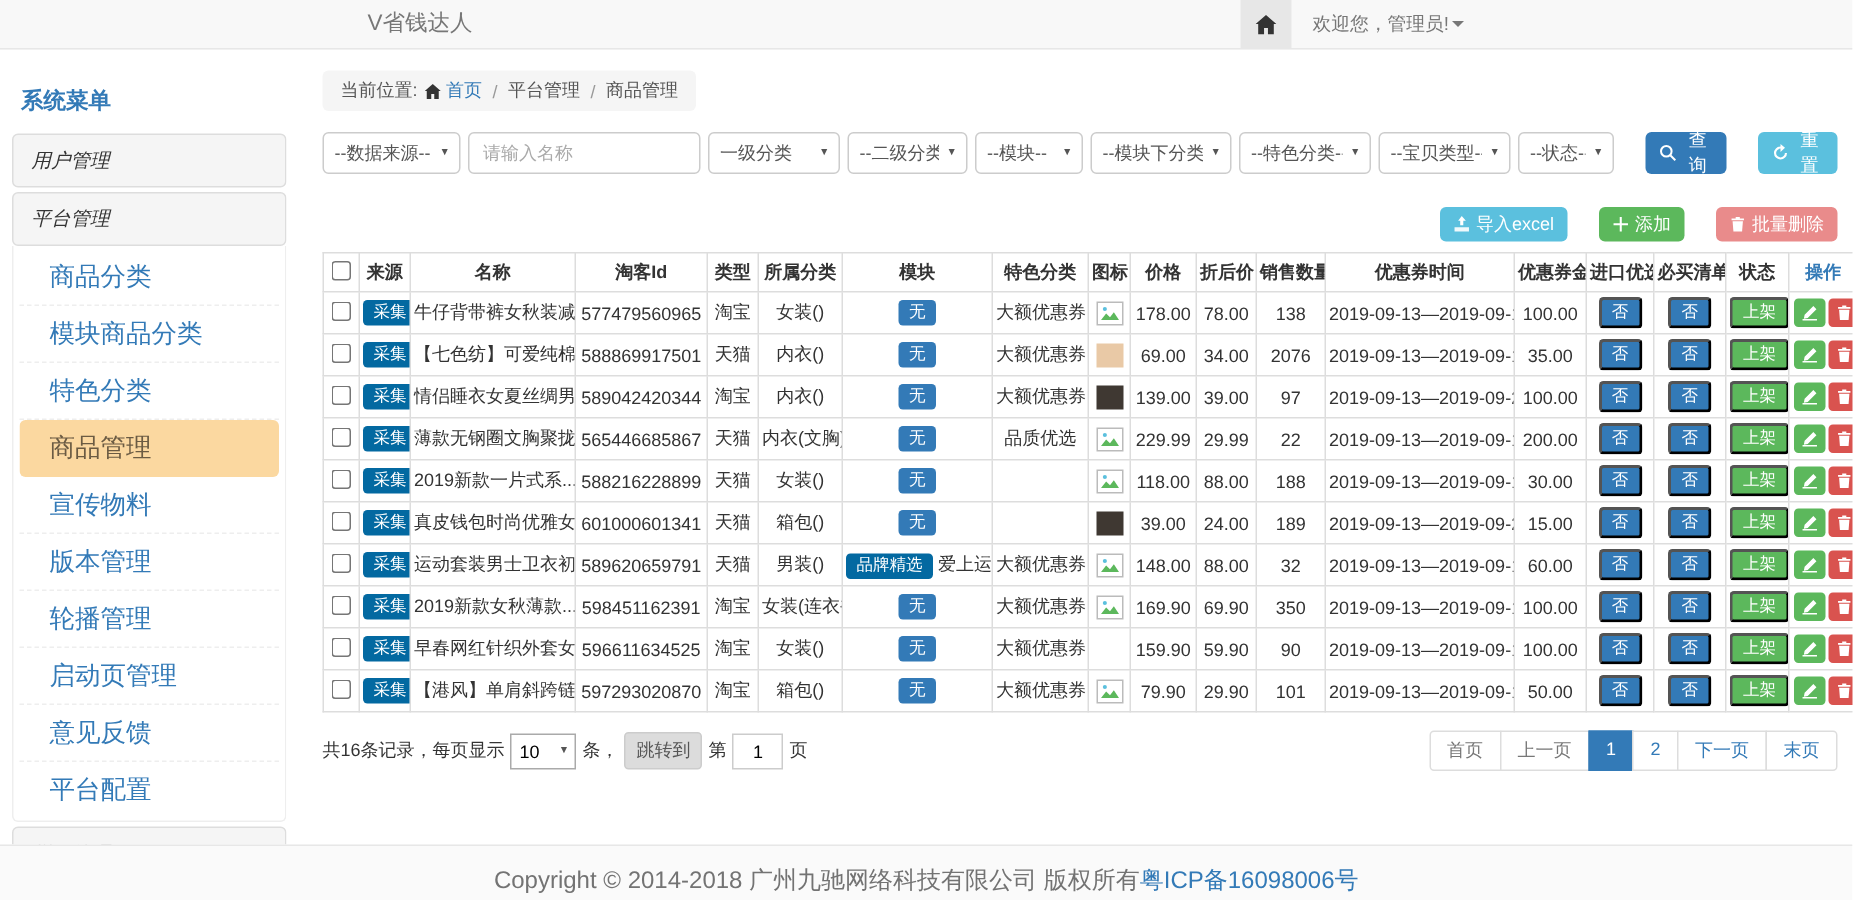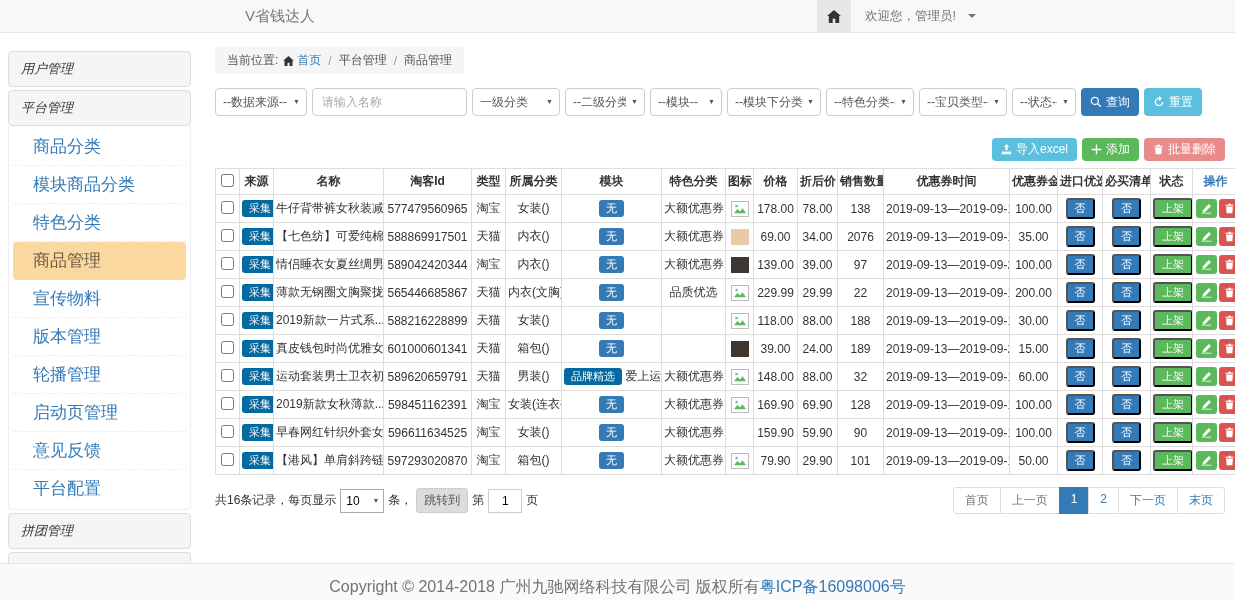--- a/index.html
+++ b/index.html
@@ -9,21 +9,21 @@
     font-family:"Liberation Sans","DejaVu Sans",sans-serif; color:#333;
   }
   
   .navbar { position:absolute; top:0; left:0; right:0; height:33px;
     background:#f8f8f8; border-bottom:1px solid #e7e7e7; z-index:5; }
   .brand { position:absolute; left:245px; top:0; line-height:32px;
     color:#777; font-size:15px; }
   .nav-right { position:absolute; right:245px; top:0; height:32px; display:flex; align-items:stretch; }
   .home-btn { width:34px; background:#e7e7e7; display:flex; align-items:center;
     justify-content:center; cursor:pointer; }
-  .user-menu { display:flex; align-items:center; gap:12px; padding:0 14px;
+  .user-menu { display:flex; align-items:center; gap:2px; padding:0 14px;
     color:#777; font-size:12.5px; cursor:pointer; }
   .caret { width:0; height:0; border-left:4px solid transparent;
     border-right:4px solid transparent; border-top:4px solid #777; }
   
   .sidebar { position:absolute; left:8px; top:48px; width:183px; height:515px; overflow:hidden; }
   .sidebar-title { color:#337ab7; font-weight:bold; font-size:15px; margin:10px 4px 12px 6px; }
   .menu-section { background:#f5f5f5; border:1px solid #ddd; border-radius:4px;
     padding:8px 12px; font-size:13px; color:#333; margin-top:3px; cursor:pointer;font-style:italic; }
   .submenu { background:#fff; border:1px solid #eee; border-top:none;
     border-radius:0 0 4px 4px; padding:2px 4px; }
@@ -43,21 +43,21 @@
   .sel-wrap::after { content:"▼"; font-size:7px; color:#555; position:absolute;
     right:7px; top:10px; pointer-events:none; }
   select.filter { height:28px; border:1px solid #ccc; border-radius:4px; background:#fff;
     font-size:12px; color:#555; padding:0 18px 0 7px; appearance:none; -webkit-appearance:none;
     font-family:inherit; }
   .input-name { height:28px; width:155px; border:1px solid #ccc; border-radius:4px;
     padding:0 9px; font-size:12px; color:#333; font-family:inherit; }
   .input-name::placeholder { color:#aaa; }
   .btn { display:inline-flex; align-items:center; justify-content:center; gap:4px;
     border:none; border-radius:4px; color:#fff; font-size:12px; cursor:pointer;
-    font-family:inherit; height:28px; padding:0 11px; }
+    font-family:inherit; height:28px; padding:0 11px;margin-left:16px; }
   .btn-primary { background:#337ab7; }
   .btn-info { background:#5bc0de; }
   .btn-success { background:#5cb85c; }
   .btn-softdanger { background:#e98b8b; }
   .btn-sm { height:23px; font-size:12px; padding:0 9px; }
   
   .toolbar { display:flex; justify-content:flex-end; gap:5px; margin:22px 0 7px; }
   
   table.grid { width:100%; border-collapse:collapse; table-layout:fixed; }
   .grid th, .grid td { border:1px solid #ddd; text-align:center; padding:3px 2px;
@@ -116,20 +116,21 @@
       </span>
     </div>
     <div class="user-menu">
       <span>欢迎您，管理员! </span>
       <span class="caret"></span>
     </div>
   </div>
 </div>
 
 <div class="sidebar">
+  <div class="sidebar-title">系统菜单</div>
   <div id="menu-root">
       <div class="menu-section">用户管理</div>
       <div class="menu-section">平台管理</div>
       <div class="submenu">
         <a href="#">商品分类</a>
         <a href="#">模块商品分类</a>
         <a href="#">特色分类</a>
         <a class="active" href="#">商品管理</a>
         <a href="#">宣传物料</a>
         <a href="#">版本管理</a>
@@ -526,21 +527,21 @@
           <td><span class="chip chip-blue">无</span></td>
           <td>大额优惠券</td>
           <td><span class="thumb thumb-frame">
               <svg width="14" height="12" viewBox="0 0 16 14">
                 <path d="M1 12l4-5 3 3 3-4 4 6z" fill="#5cb85c"></path>
                 <circle cx="4" cy="3.5" r="1.6" fill="#5bc0de"></circle>
               </svg>
             </span></td>
           <td>169.90</td>
           <td>69.90</td>
-          <td>128</td>
+          <td>350</td>
           <td>2019-09-13—2019-09-17</td>
           <td>100.00</td>
           <td><button class="chip chip-blue">否</button></td>
           <td><button class="chip chip-blue">否</button></td>
           <td><button class="chip chip-green">上架</button></td>
           <td><button class="op-btn op-edit">
               <span>
                 <svg width="11" height="11" viewBox="0 0 16 16">
                   <path d="M11.5 1.5l3 3L6 13l-3.7.7L3 10zM1 14h14v1.4H1z" fill="#fff"></path>
                 </svg>

